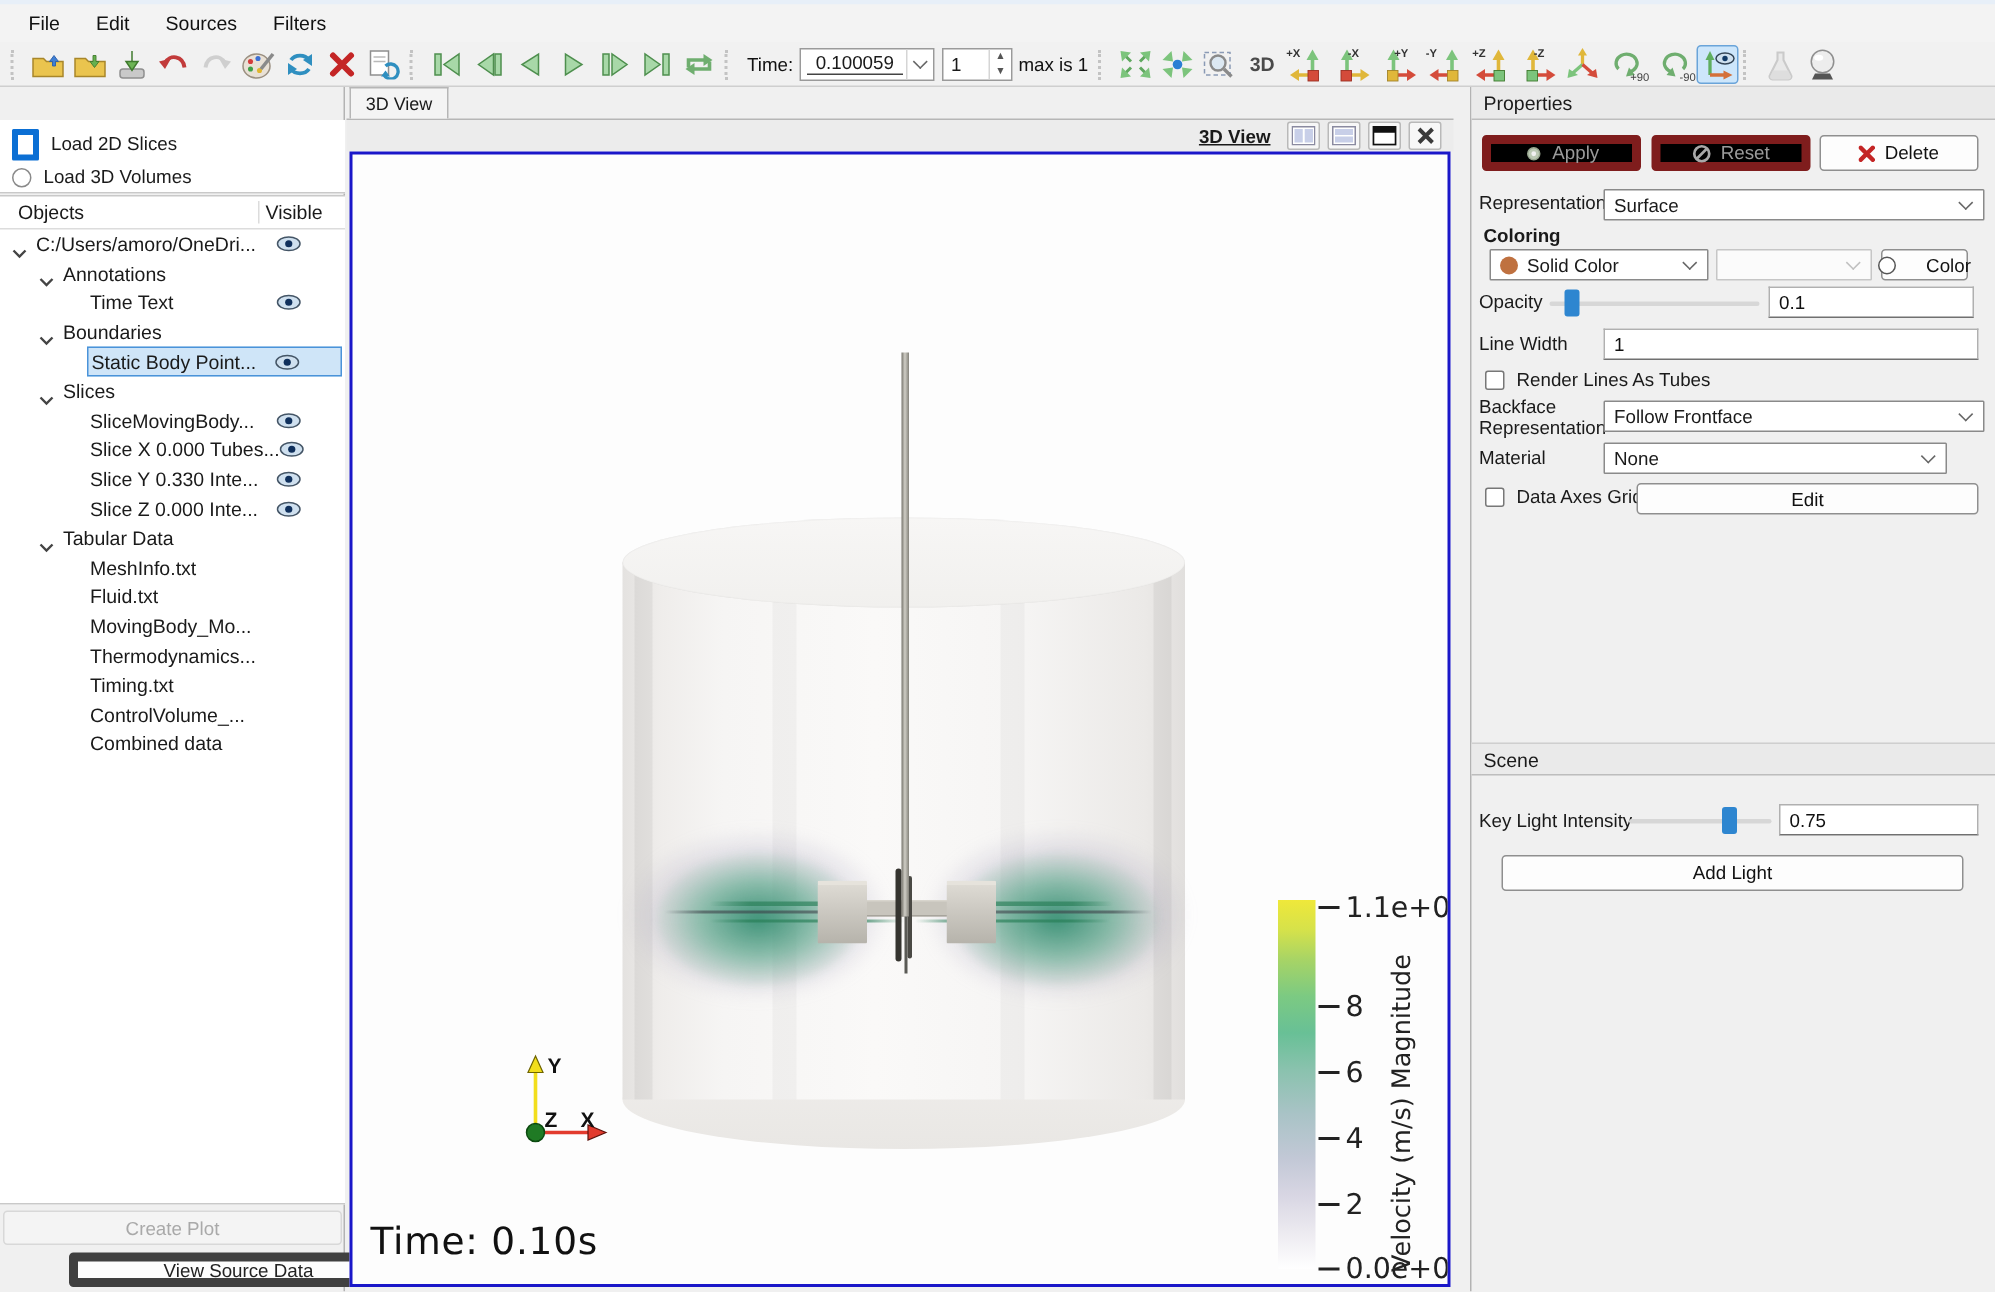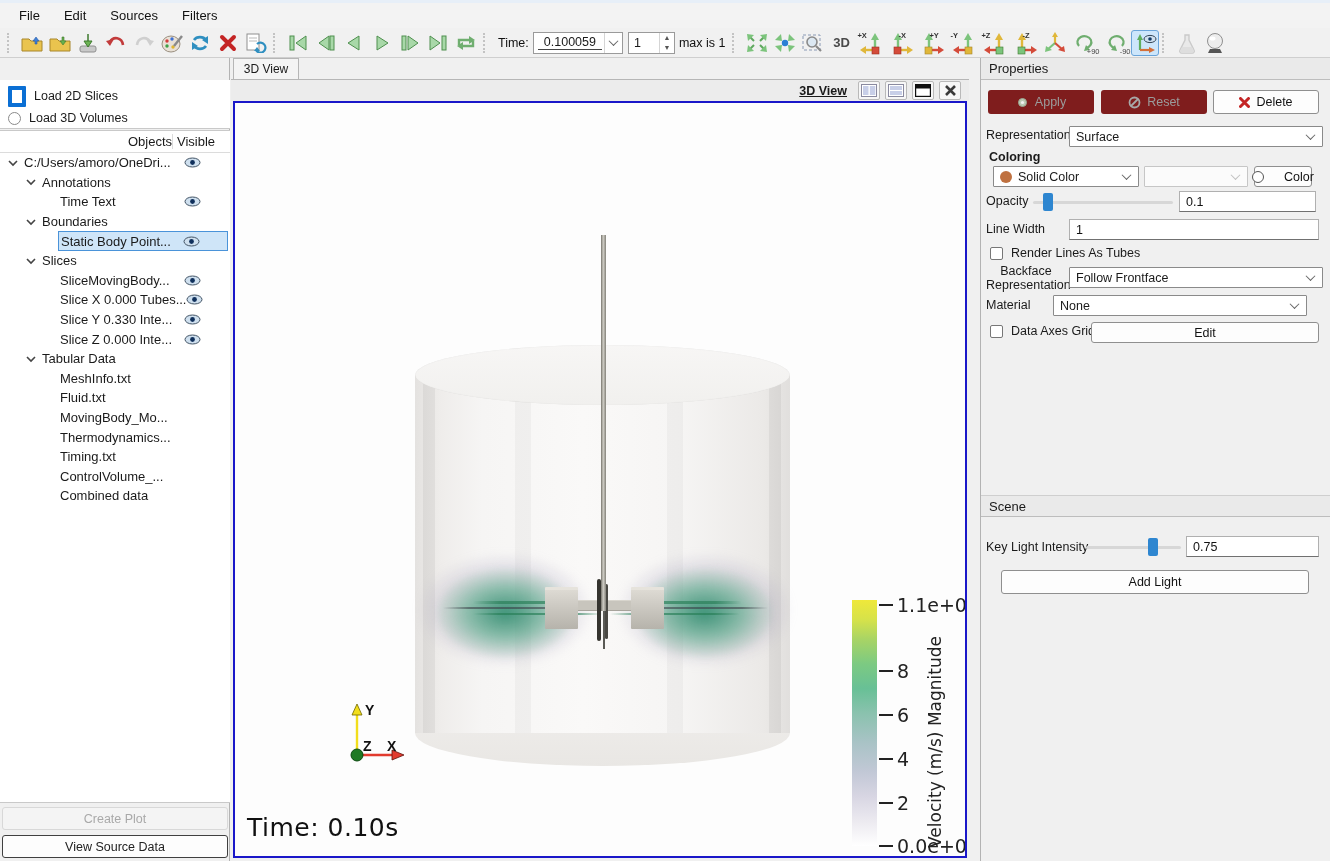--- a/index.html
+++ b/index.html
@@ -41,33 +41,33 @@
                   display:flex; align-items:center; padding-left:8px; font-size:13px; }
   .radio-box { position:absolute; left:0; top:22px; width:230px; height:49px; background:#fff;
                border-bottom:1px solid #c9c9c9; padding:6px 0 0 8px; }
   .radio-row { display:flex; align-items:center; height:20px; margin-bottom:2px; }
   .radio { width:13px; height:13px; border-radius:50%; border:1px solid #8a8a8a; background:#fff; margin-right:8px; flex:none; }
   .radio.sel { border:4px solid #0b6fd4; }
   .radio-lbl { font-size:12.5px; }
   .tree { position:absolute; left:0; top:72px; width:230px; height:673px; background:#fff;
           border-top:1px solid #c9c9c9; border-bottom:1px solid #c9c9c9; }
   .tree-head { height:22px; display:flex; border-bottom:1px solid #dcdcdc; align-items:center; }
-  .th-objects { flex:1; padding-left:0;text-align:right; }
+  .th-objects { flex:1; padding-left:12px; }
   .th-visible { width:58px; border-left:1px solid #dcdcdc; padding-left:4px; }
-  .trow { display:flex; align-items:center; height:19.6px; font-size:13px; }
+  .trow { display:flex; align-items:flex-end; height:19.6px; font-size:13px; }
   .sp-d0 { width:4px; flex:none; } .sp-d1 { width:22px; flex:none; } .sp-d2 { width:40px; flex:none; }
   .chev16 { width:18px; flex:none; display:flex; align-items:center; justify-content:center; }
   .trow-body { flex:1; display:flex; align-items:center; height:100%; margin-right:2px; padding:0 2px; }
   .trow.selected .trow-body { background:#cfe5f8; border:1px solid #4a93d9; }
   .tlabel { flex:1; white-space:nowrap; overflow:hidden; }
   .eye { width:18px; margin-right:24px; flex:none; display:flex; align-items:center; }
   .bottom-btn { position:absolute; left:2px; width:226px; height:23px; display:flex; align-items:center;
                 justify-content:center; border-radius:3px; font-size:12.5px; }
   .btn-create { top:749px; background:#f4f4f4; border:1px solid #d8d8d8; color:#a9a9a9;text-align:right; }
-  .btn-source { top:777px; background:#fdfdfd; border:1px solid #404040; color:#222; }
+  .btn-source { top:777px; background:#fdfdfd; border:6px solid #404040; color:#222;margin-left:44px; }
 
   
   .center { position:absolute; left:231px; top:58px; width:738px; height:803px; }
   .tabbar { height:22px; border-bottom:1px solid #b6b6b6; display:flex; align-items:flex-end; }
   .tab { height:21px; min-width:66px; background:#f4f4f4; border:1px solid #b6b6b6; border-bottom:none;
          display:flex; align-items:center; justify-content:center; font-size:12px; margin-left:2px; }
   .view-strip { height:21px; background:#ececec; display:flex; align-items:center; justify-content:flex-end;
                 gap:5px; padding-right:8px; }
   .strip-link { font-size:12.5px; font-weight:bold; text-decoration:underline; color:#1a1a1a; margin-right:6px; }
   .wbtn { width:22px; height:19px; background:#f7f7f7; border:1px solid #b9b9b9; border-radius:2px;
@@ -107,26 +107,26 @@
   .cbar-dash { left:644px; width:14px; height:2px; background:#222; }
   .cbar-lbl { left:662px; font-size:19px; color:#222; transform:translateY(-50%); }
   .cbar-title { left:690px; top:495px; height:250px; display:flex; align-items:center;
     writing-mode:vertical-rl; transform:rotate(180deg); font-size:17px; color:#222; }
 
   .time-annot { left:12px; top:710px; font-size:25px; color:#111; letter-spacing:.5px; }
 
   
   .right-panel { position:absolute; left:980px; top:58px; width:350px; height:803px; background:#f0f0f0;
                  border-left:1px solid #b3b3b3; }
-  .r-abs { position:absolute; left:0; right:0;text-align:center; }
+  .r-abs { position:absolute; left:0; right:0; }
   .r-row { position:absolute; display:flex; align-items:center; }
   .r-lbl { font-size:12.5px; color:#1a1a1a; }
   .pbtn { height:24px; border-radius:3px; display:flex; align-items:center; justify-content:center;
           gap:6px; font-size:12.5px; }
-  .pbtn.dis { background:#7f1d1d; border:2px solid #7f1d1d; color:#9b9b9b; }
+  .pbtn.dis { background:#000000; border:6px solid #7f1d1d; color:#9b9b9b; }
   .pbtn.en { background:#fdfdfd; border:1px solid #8f8f8f; color:#111; }
   .sel { height:21px; background:#fff; border:1px solid #8a8a8a; border-radius:1px; display:flex;
          align-items:center; padding:0 4px 0 6px; font-size:12.5px; position:relative; }
   .sel .chev-glyph { position:absolute; right:8px; top:6px; }
   .sel.dis { background:#fbfbfb; border-color:#c6c6c6; }
   .sel.dis .chev-glyph { border-color:#c0c0c0; }
   .txt { height:21px; background:#fff; border:1px solid #b0b0b0; border-bottom-color:#707070;
          font-size:12.5px; padding:0 6px; font-family:"Liberation Sans",sans-serif; color:#111; }
   .cb { width:13px; height:13px; background:#fff; border:1px solid #777; border-radius:2px; flex:none; }
   .slider { position:relative; height:18px; }
@@ -826,21 +826,21 @@
     <div class="r-row" style="top:209px; left:88px; width:254px;">
       <div class="sel" style="width:254px;">
         <span>Follow Frontface</span>
         <span class="chev-glyph"></span>
       </div>
     </div>
 
     <div class="r-row" style="top:240px; left:5px;">
         <span class="r-lbl">Material</span>
       </div>
-    <div class="r-row" style="top:237px; left:72px; width:254px;align-items:flex-end;">
+    <div class="r-row" style="top:237px; left:88px; width:229px;align-items:flex-end;">
       <div class="sel" style="width:254px;">
         <span>None</span>
         <span class="chev-glyph"></span>
       </div>
     </div>
 
     <div class="r-row" style="top:266px; left:9px; gap:8px;">
       <span class="cb"></span>
       <span class="r-lbl">Data Axes Grid</span>
     </div>

